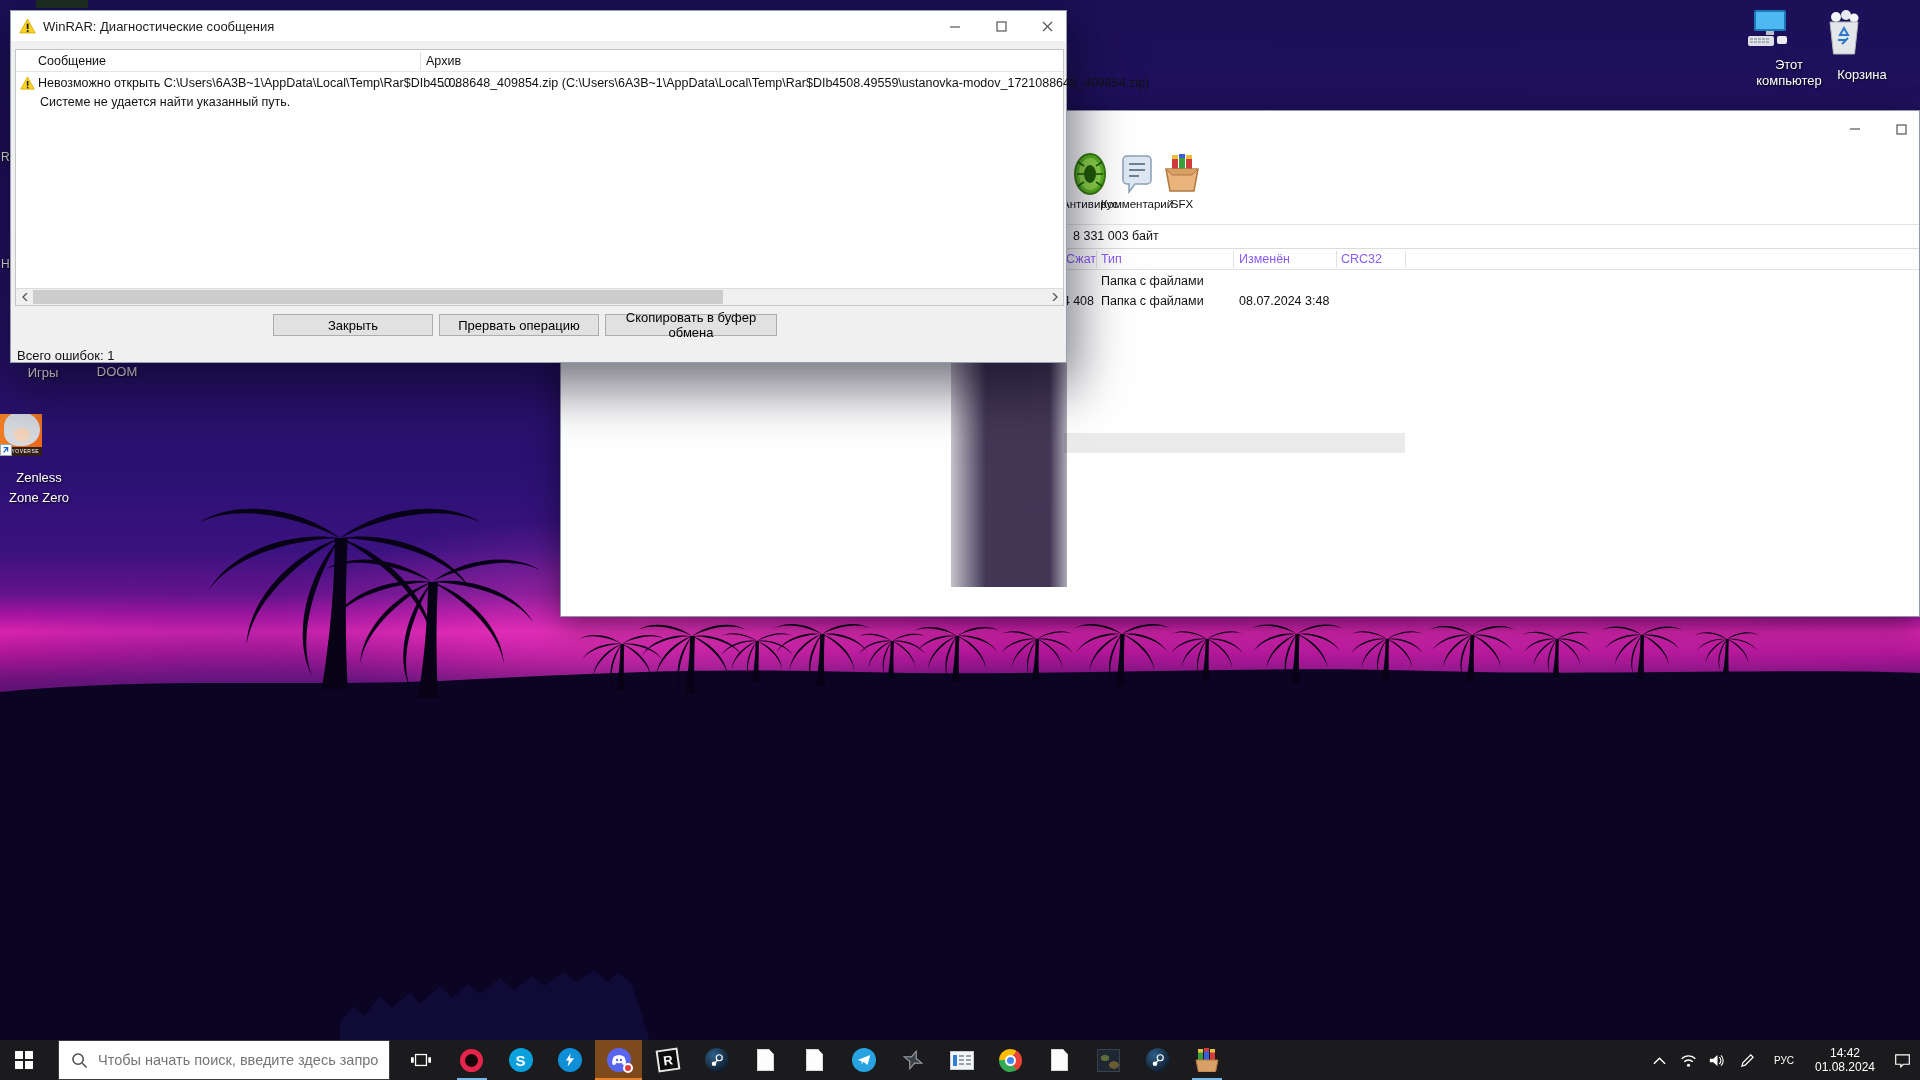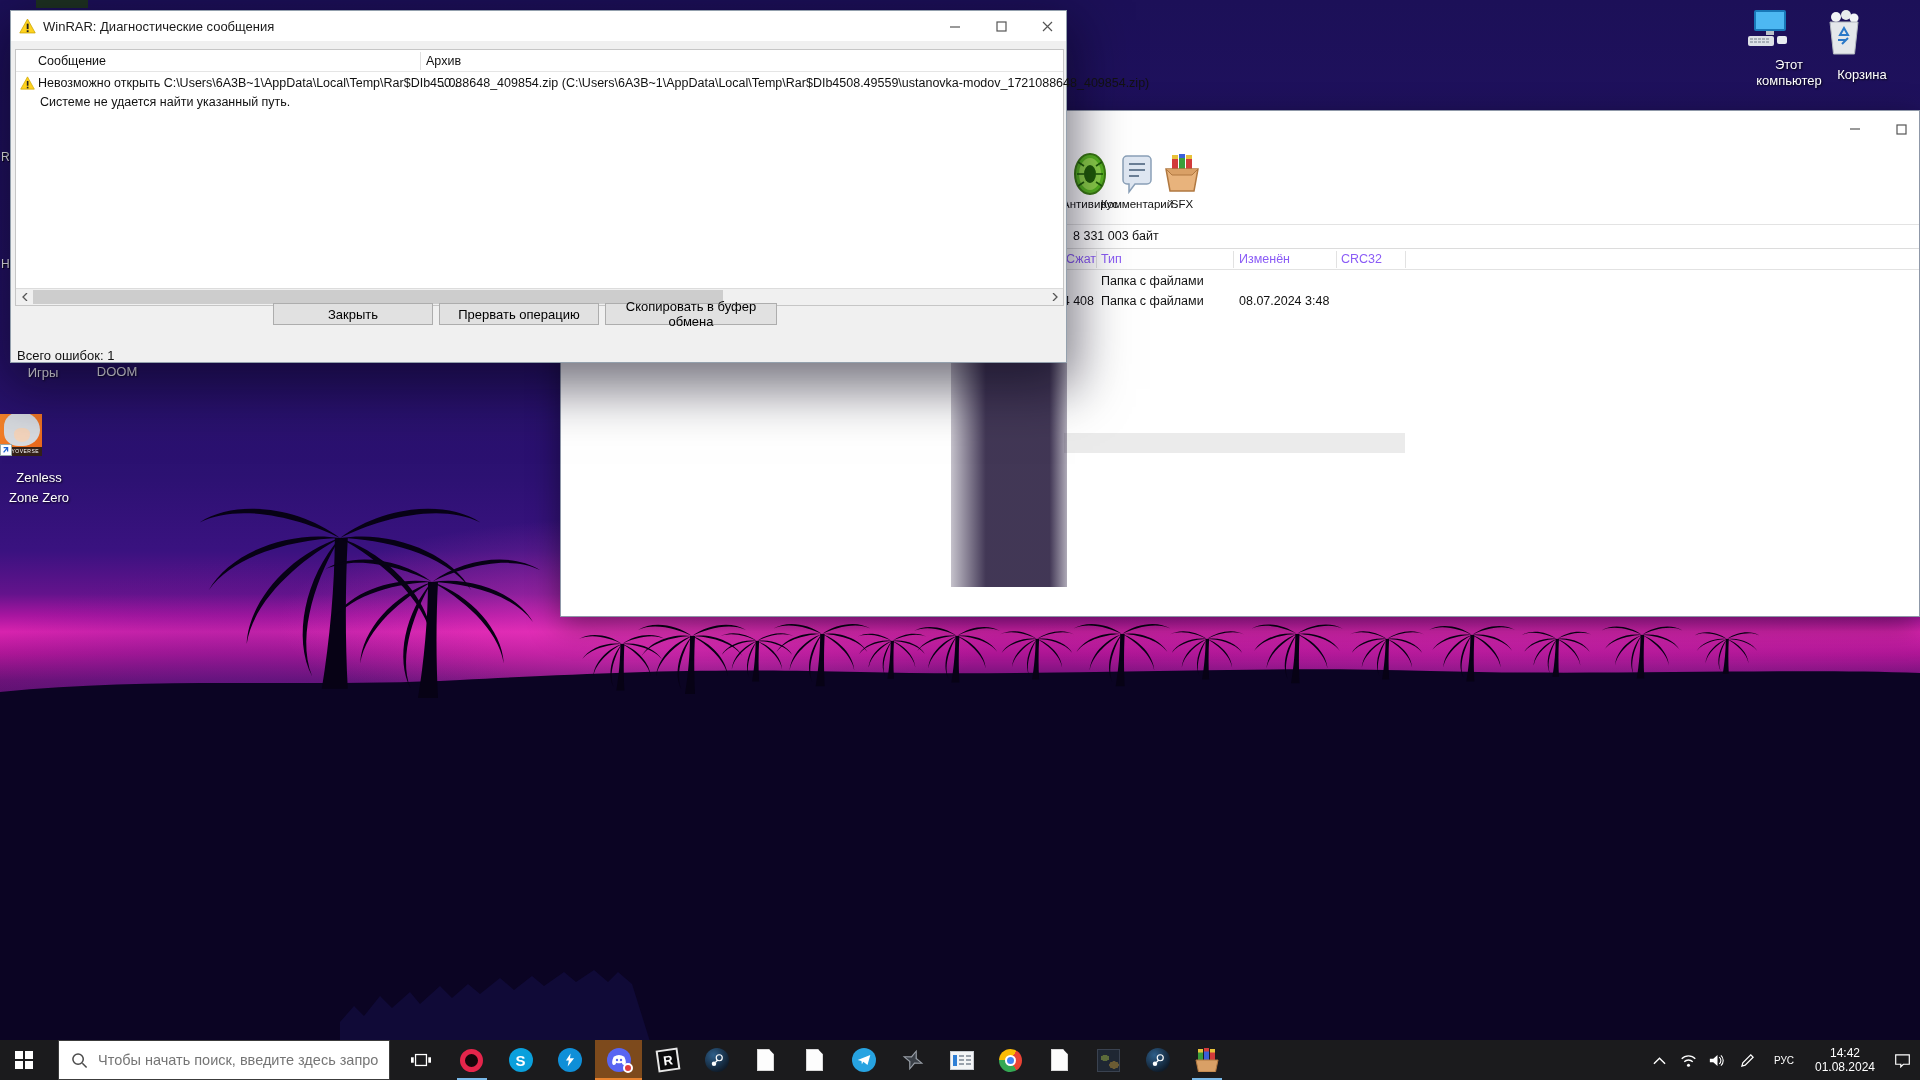--- a/index.html
+++ b/index.html
@@ -69,21 +69,21 @@
   .ml-header .c2 { position:absolute; left:410px; top:4px; }
   .ml-vdiv { position:absolute; left:404px; top:2px; width:1px; height:18px; background:#e0e0e0; }
   .ml-row1 { position:absolute; left:0; top:26px; width:100%; height:18px; font-size:12.5px; color:#111; }
   .ml-row1 .msg { position:absolute; left:22px; white-space:nowrap; }
   .ml-row1 .arc { position:absolute; left:422px; white-space:nowrap; }
   .ml-row2 { position:absolute; left:24px; top:45px; font-size:12.5px; color:#111; white-space:nowrap; }
   .ml-warn { position:absolute; left:4px; top:0px; }
   .hscroll { position:absolute; left:0; bottom:0; width:100%; height:17px; background:#f0f0f0; border-top:1px solid #dcdcdc; }
   .hs-btn { position:absolute; top:0; width:17px; height:16px; display:flex; align-items:center; justify-content:center; }
   .hs-thumb { position:absolute; left:17px; top:1px; width:690px; height:14px; background:#cdcdcd; }
-  .dlg-buttons { position:absolute; left:0; top:292px; width:100%; height:31px; }
+  .dlg-buttons { position:absolute; left:0; top:303px; width:100%; height:31px; }
   .dbtn { position:absolute; height:22px; background:#e1e1e1; border:1px solid #adadad; font-size:13px;
     font-family:"Liberation Sans",sans-serif; color:#000; display:flex; align-items:center; justify-content:center; cursor:default; }
   .dlg-statusline { position:absolute; left:6px; top:337px; font-size:13px; color:#111; }
 
   
   .taskbar { position:absolute; left:0; bottom:0; width:1920px; height:40px; background:#1b1b1d; z-index:6; }
   .start { position:absolute; left:0; top:0; width:48px; height:40px; display:flex; align-items:center; justify-content:center; }
   .searchbox { position:absolute; left:58px; top:0px; width:332px; height:40px; background:#fff; border:1px solid #3c3c3c;
     display:flex; align-items:center; gap:10px; padding-left:12px; }
   .searchbox input { border:none; outline:none; font-size:14.5px; color:#444; width:280px; background:transparent;

